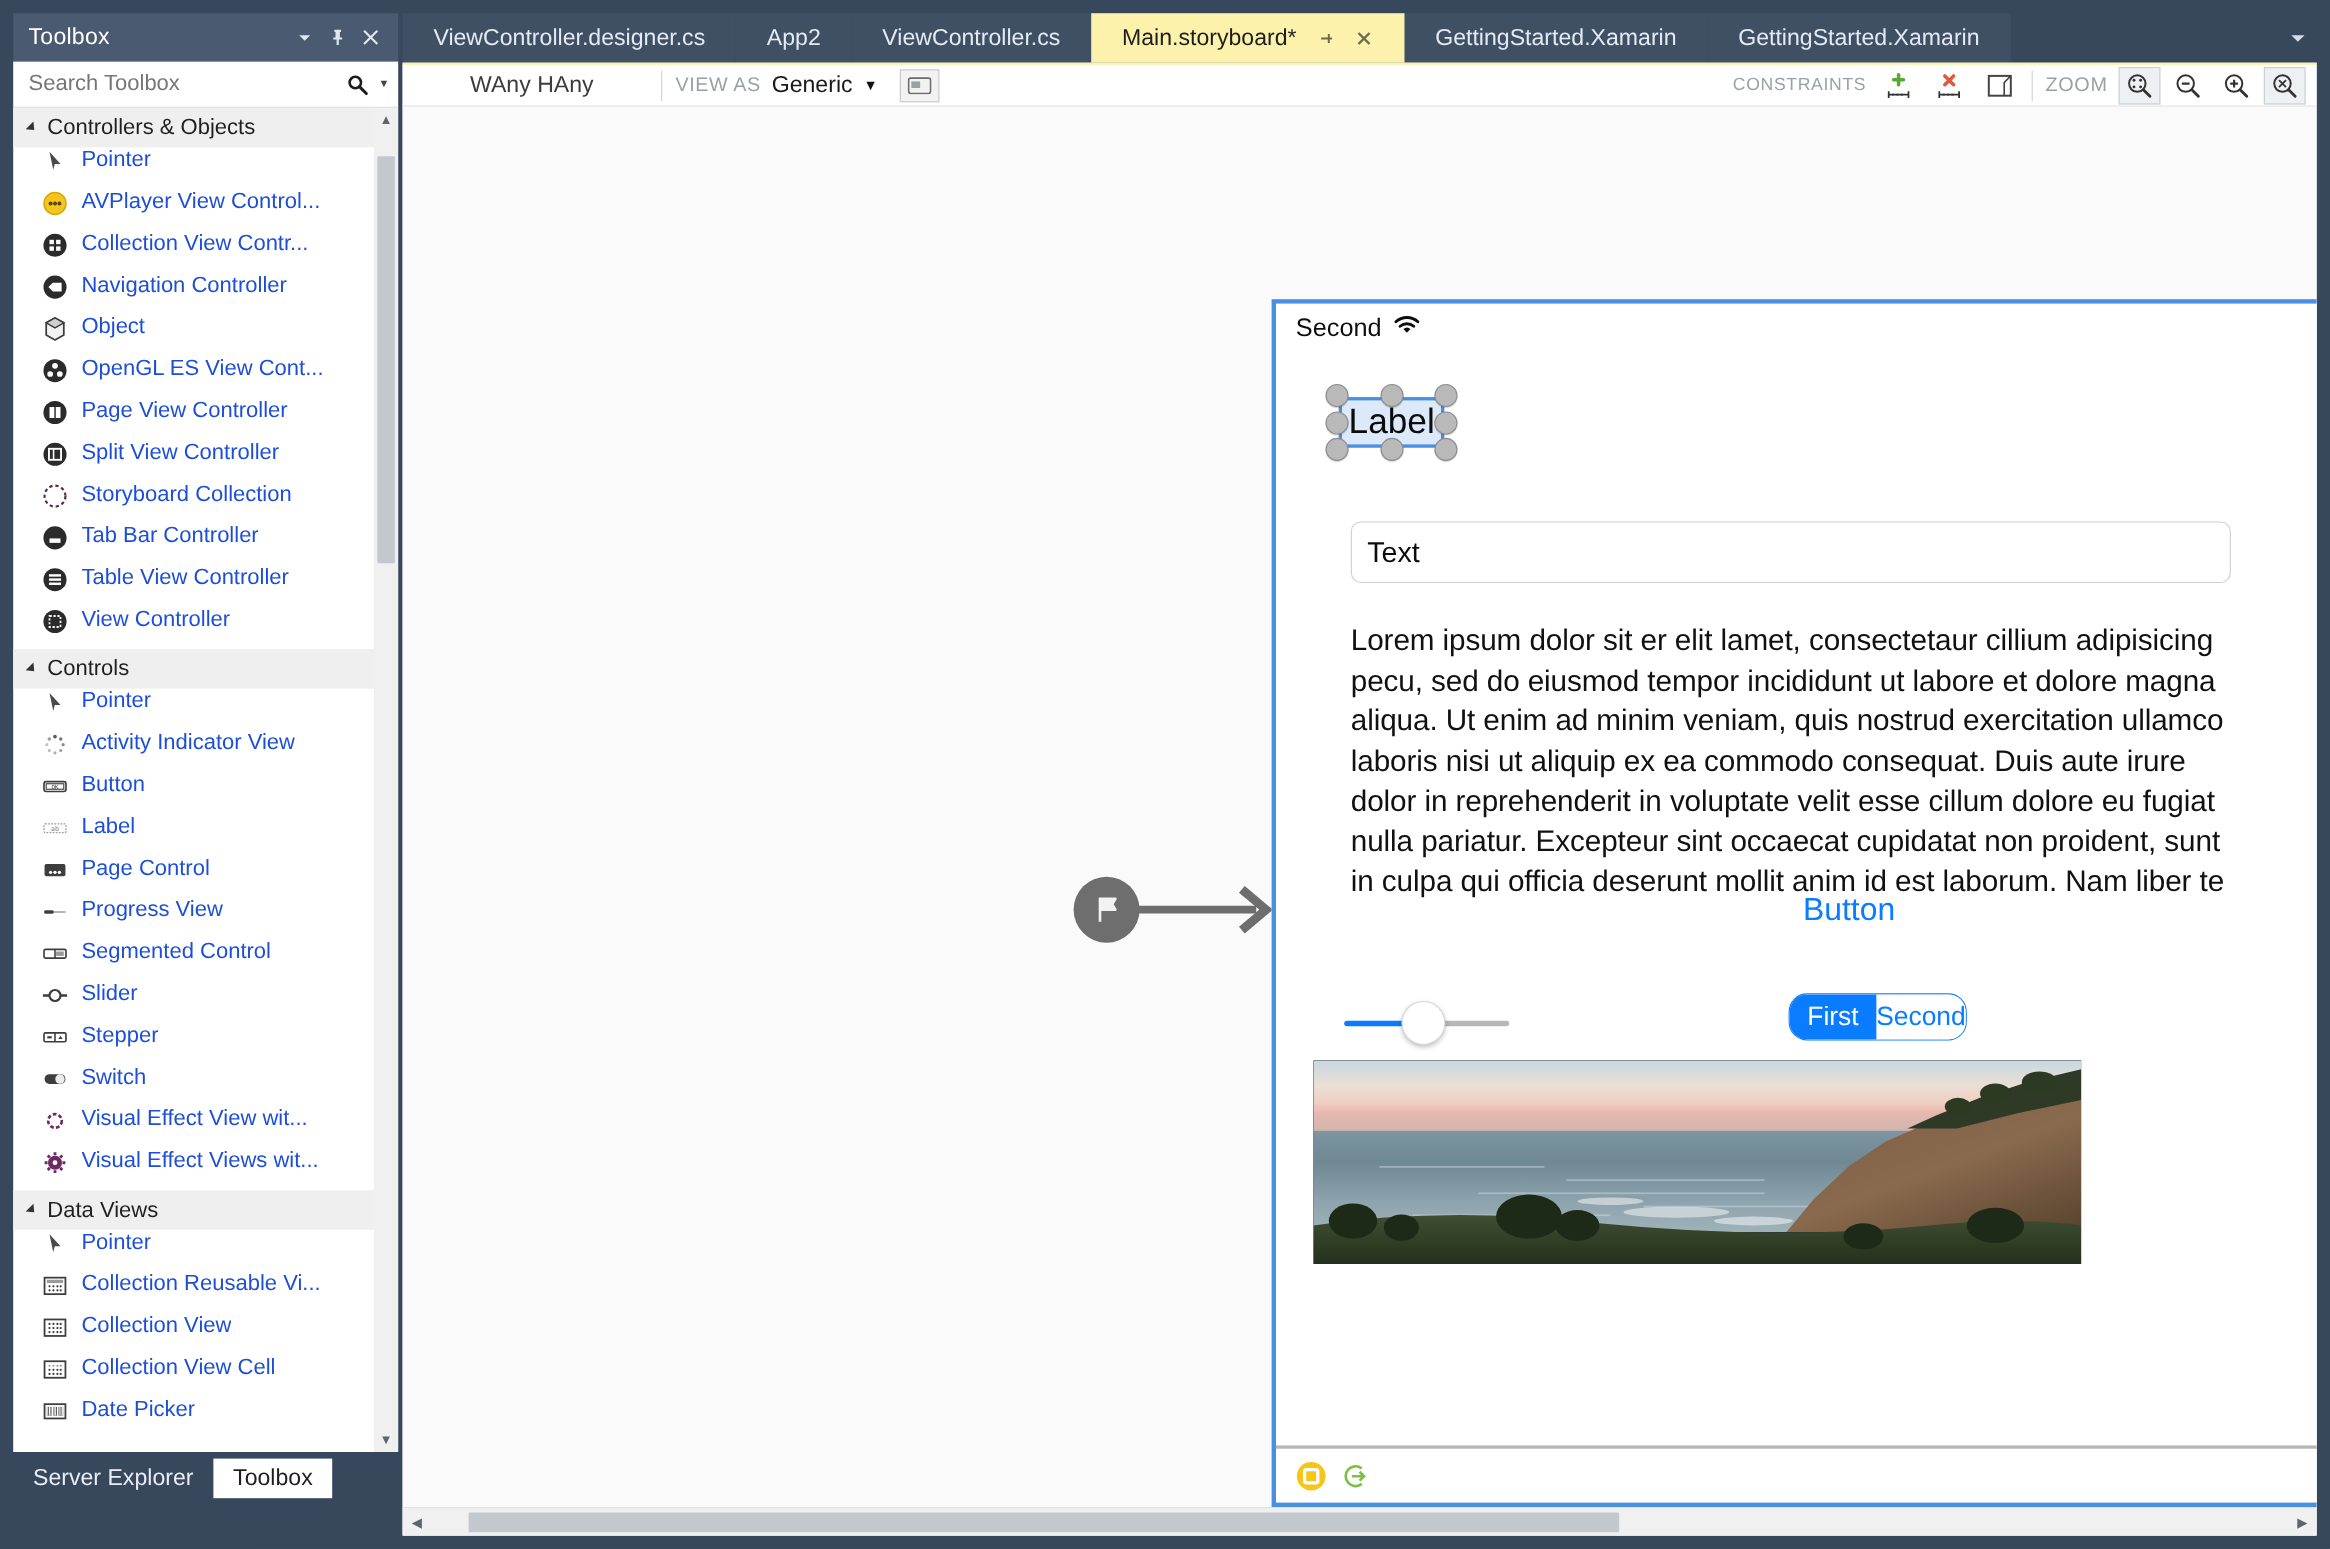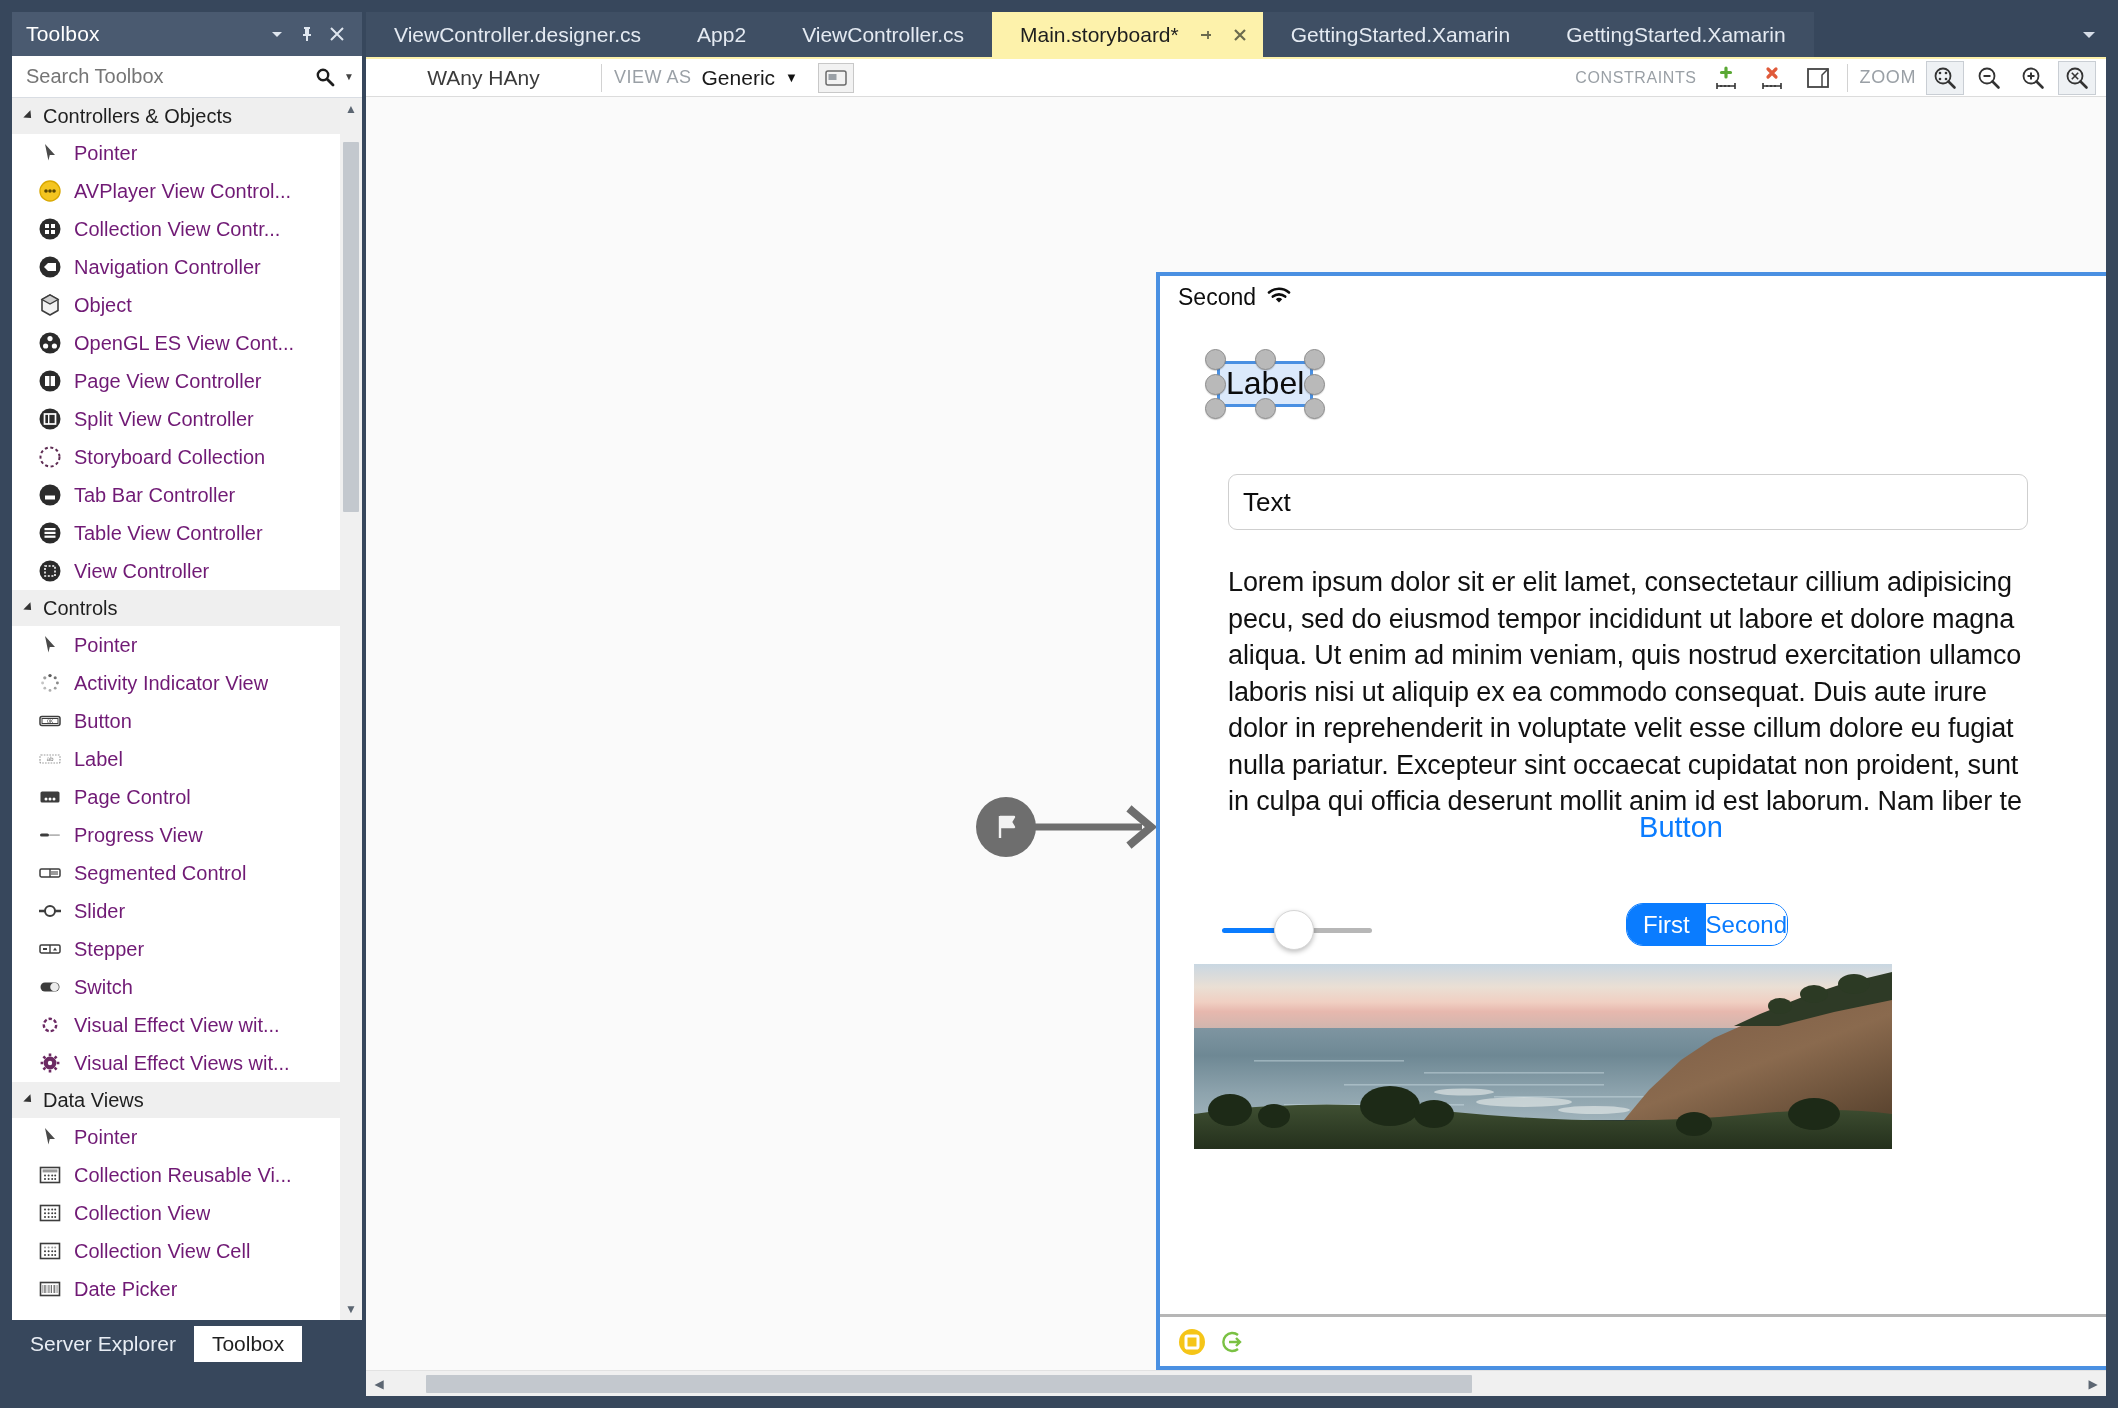--- a/index.html
+++ b/index.html
@@ -46,22 +46,22 @@
     display:flex;
   }
   .tb-list { flex:1 1 auto; overflow:hidden; position:relative; }
   .tb-group {
     height:36px; display:flex; align-items:center; gap:9px;
     padding-left:14px; font-size:20px; color:#1f1f1f; background:#efefef;
     cursor:pointer;
   }
   .tb-group .tri { width:0;height:0; border-left:6px solid #333; border-top:5px solid transparent; border-bottom:5px solid transparent; transform:rotate(45deg); margin-right:2px;}
   .tb-item {
-    height:38px; display:flex; align-items:center; gap:0px;
-    font-size:20px; color:#701a75; cursor:pointer; padding-left:14px;
+    height:38px; display:flex; align-items:flex-start; gap:0px;
+    font-size:20px; color:#1d4ed8; cursor:pointer; padding-left:14px;
   }
   .tb-ico { width:48px; min-width:48px; display:flex; align-items:center; justify-content:center; }
   .tb-label { white-space:nowrap; overflow:hidden; text-overflow:clip; }
 
   
   .tb-scroll { width:22px; background:#f0f0f0; position:relative; flex:0 0 auto; }
   .tb-scroll .sb-arrow { height:22px; display:flex; align-items:center; justify-content:center; color:#5c6672; font-size:12px;}
   .tb-scroll .sb-thumb { position:absolute; left:3px; width:16px; background:#c3c8ce; border-radius:1px; }
 
   .tb-footer {
@@ -78,21 +78,21 @@
 
   .doc-tabs {
     position:absolute; left:0; top:0; right:0; height:45px;
     display:flex; align-items:stretch; background:#37475c;
   }
   .doc-tab {
     display:flex; align-items:center; padding:0 28px; font-size:21px;
     color:#e4eaf2; background:#4a5a70; cursor:pointer; white-space:nowrap;
   }
   .doc-tab.plain { background:#3f4f64; }
-  .doc-tab.active { background:#fdf2ab; color:#1e1e1e; padding-right:10px; }
+  .doc-tab.active { background:#fdf2ab; color:#1e1e1e; padding-right:24px; }
   .doc-tab .tab-btns { display:flex; align-items:center; margin-left:14px; gap:8px; }
   .doc-tab .tb-btn { width:26px;height:26px; display:flex;align-items:center;justify-content:center; color:#6b6b4e; cursor:pointer;}
   .doc-tabs-right { margin-left:auto; display:flex; align-items:center; padding-right:6px; color:#d6dde7; }
 
   .designer {
     position:absolute; left:0; top:45px; right:0; bottom:0;
     background:#ffffff; border-top:2px solid #fdf2ab;
     display:flex; flex-direction:column;
   }
   .dsn-toolbar {

